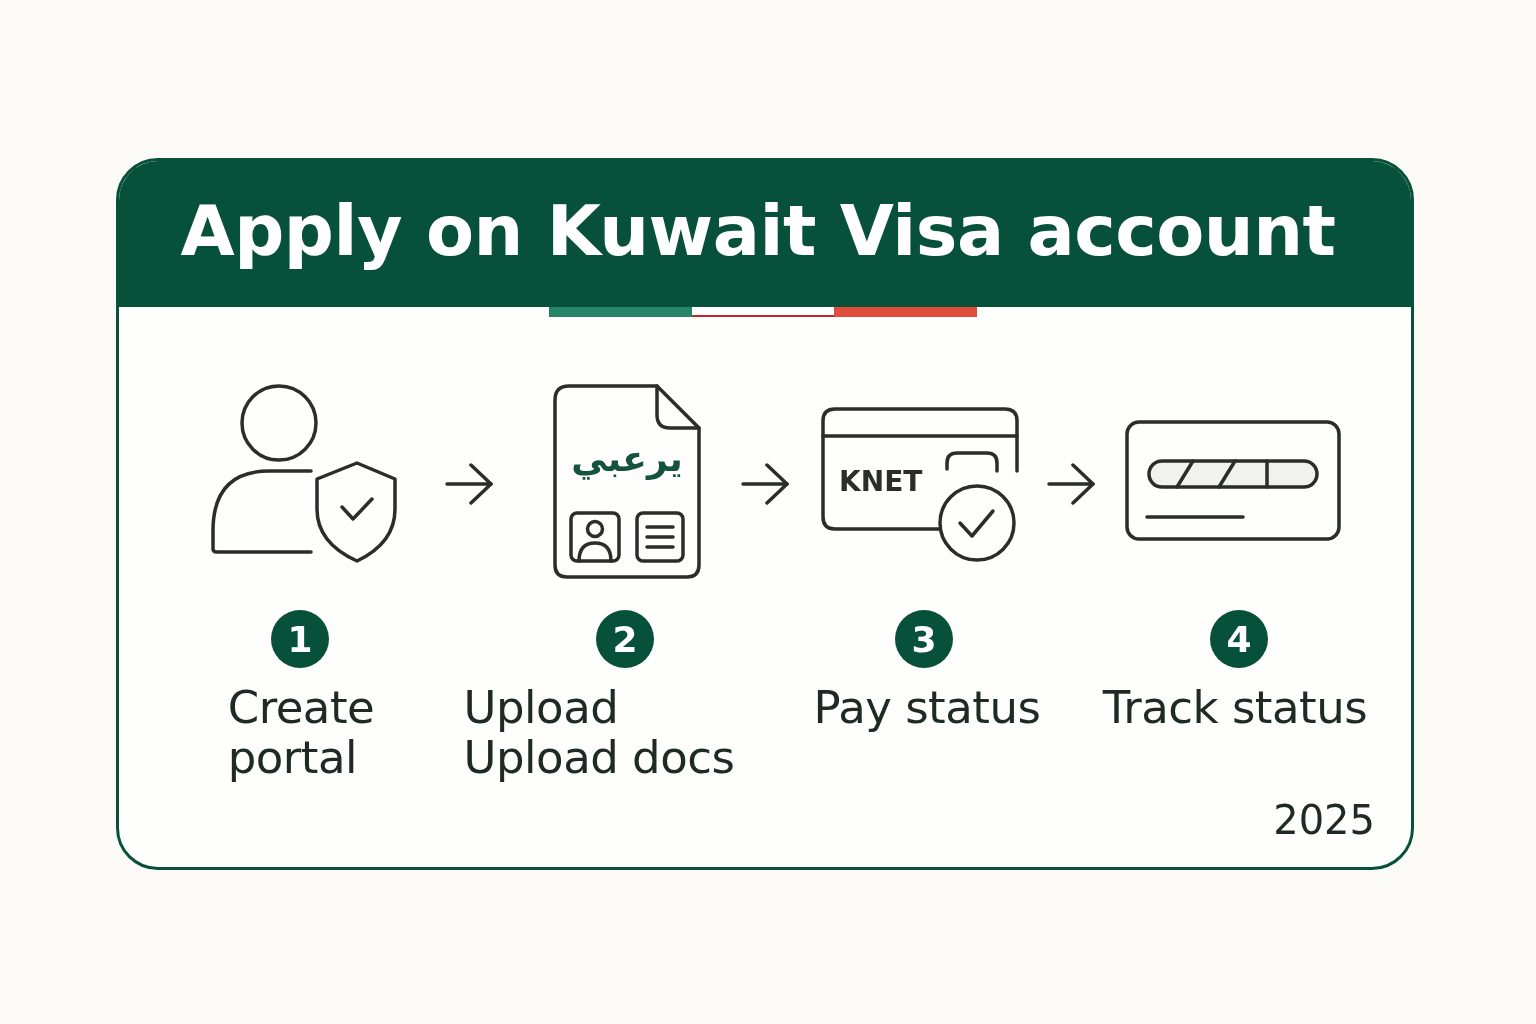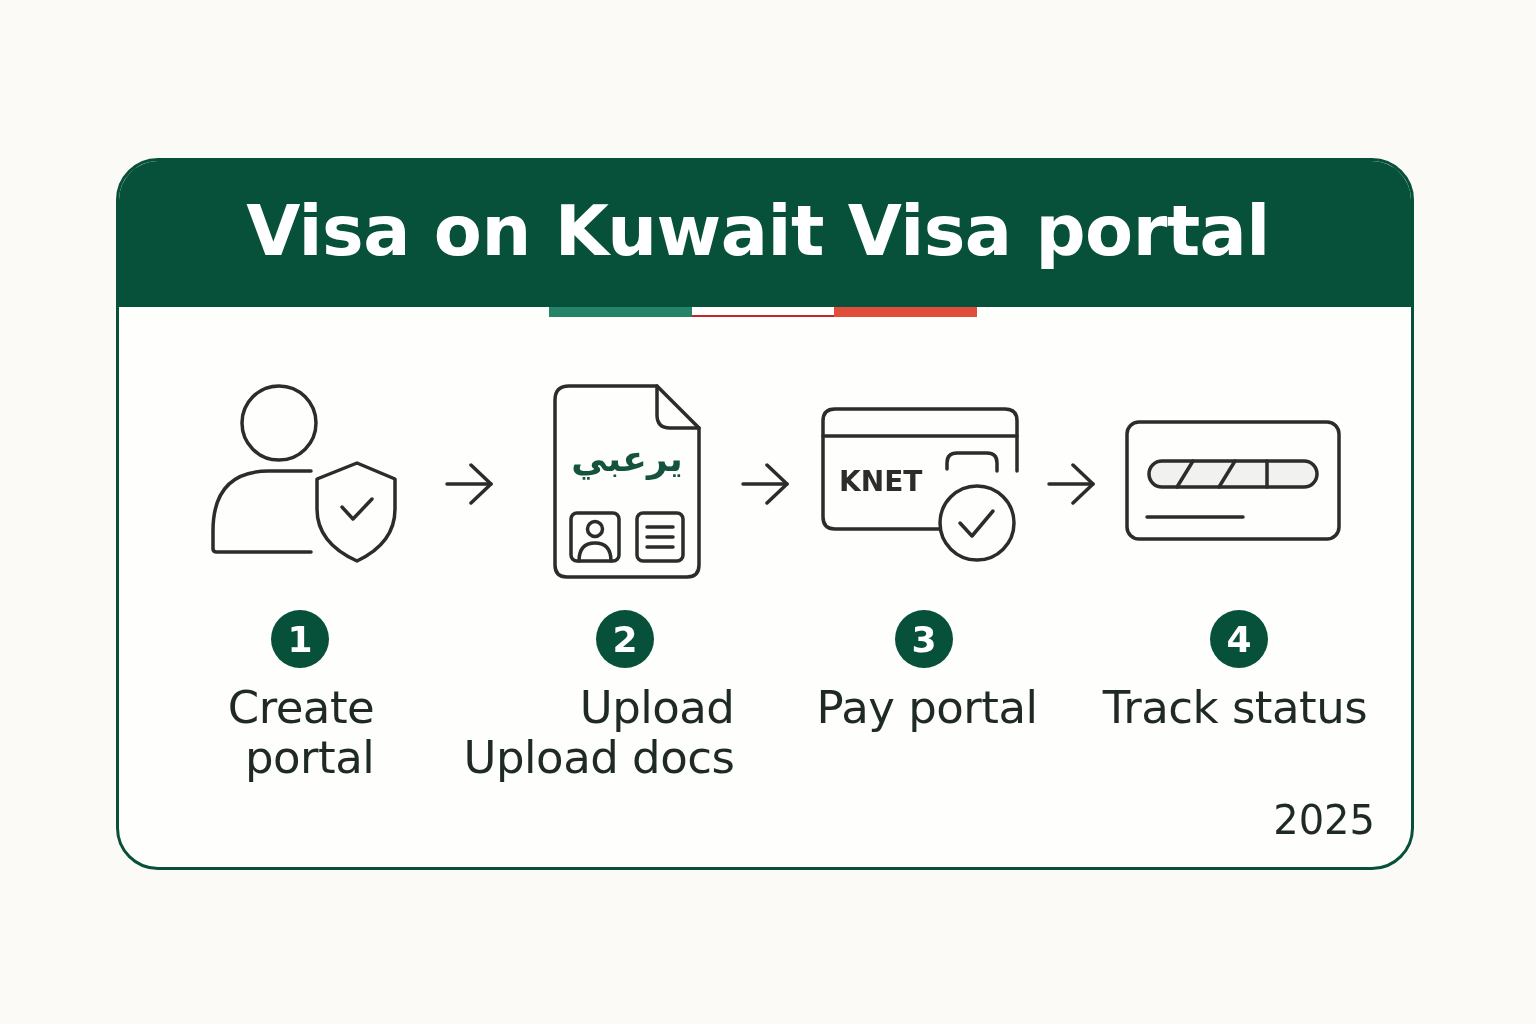--- a/index.html
+++ b/index.html
@@ -56,42 +56,42 @@
       color: #ffffff;
       font-size: 36px;
       font-weight: 700;
       display: flex; align-items: center; justify-content: center;
     }
     .label {
       position: absolute;
       color: #1f2a27;
       font-size: 45px;
       line-height: 50px;
-      text-align: right;
+      text-align: left;
       white-space: nowrap;
       transform: translateX(-50%);
       letter-spacing: -0.5px;
     }
     .year {
       position: absolute;
       right: 36px; bottom: 24px;
       color: #1f2a27;
       font-size: 40px;
     }
     .knet-text {
       font-family: "DejaVu Sans", sans-serif;
       font-weight: 700;
     }
   </style>
 </head>
 <body>
 
 <div class="card">
   <div class="header">
-    <div class="title">Visa on Kuwait Visa portal</div>
+    <div class="title">Apply on Kuwait Visa account</div>
   </div>
   <div class="flag">
     <div class="seg g"></div>
     <div class="seg w"></div>
     <div class="seg r"></div>
   </div>
 
   <svg class="icon" style="left:88px; top:220px;" width="200" height="190" viewBox="0 0 200 190">
     <g fill="none" stroke="#2a2d2c" stroke-width="3.5" stroke-linecap="round" stroke-linejoin="round">
       <circle cx="72" cy="42" r="37"></circle>
@@ -159,20 +159,20 @@
 
   <div class="label" style="left:182px; top:522px;">
     <div>Create</div>
     <div>portal</div>
   </div>
   <div class="label" style="left:480px; top:522px;">
     <div>Upload</div>
     <div>Upload docs</div>
   </div>
   <div class="label" style="left:808px; top:522px;">
-    <div>Pay portal</div>
+    <div>Pay status</div>
   </div>
   <div class="label" style="left:1116px; top:522px;">
     <div>Track status</div>
   </div>
 
   <div class="year">2025</div>
 </div>
 
 </body></html>

